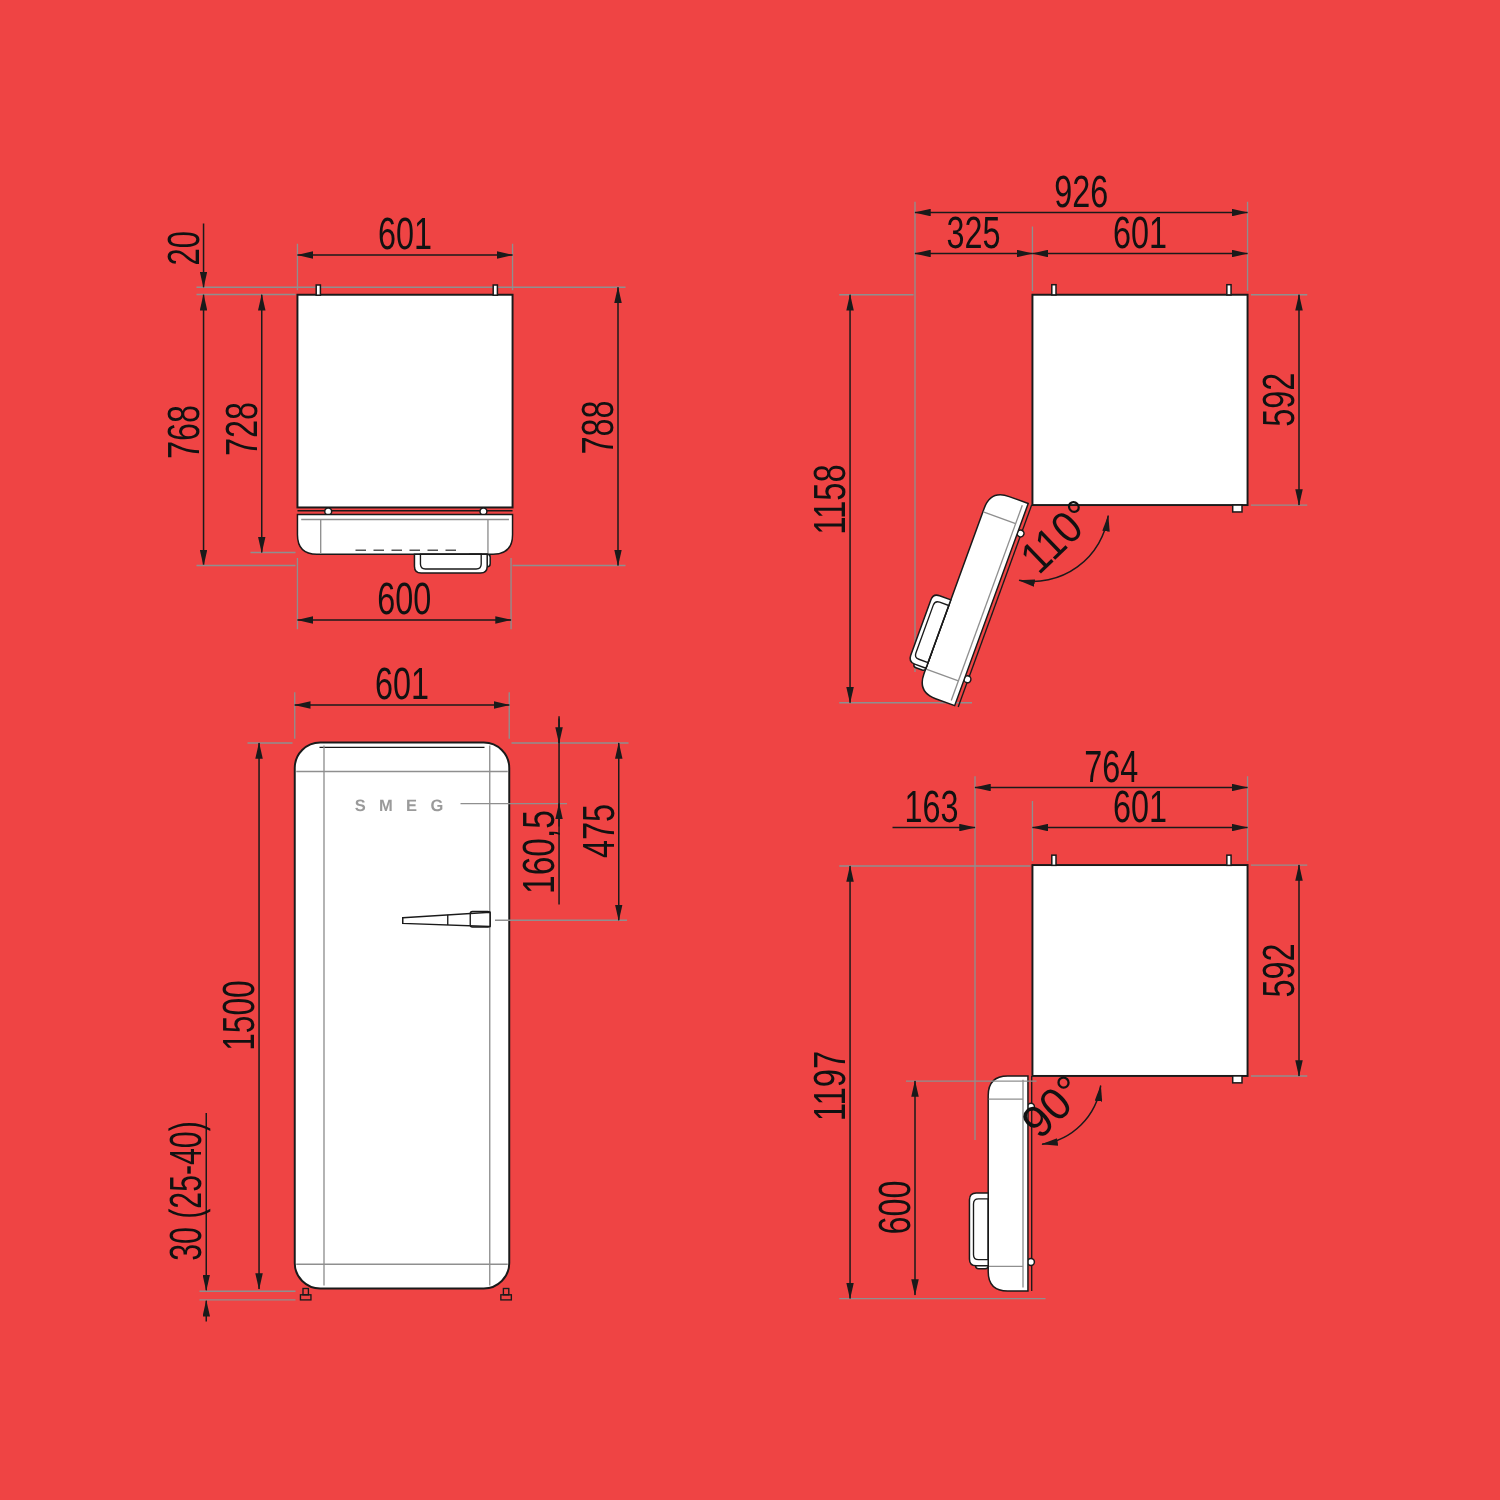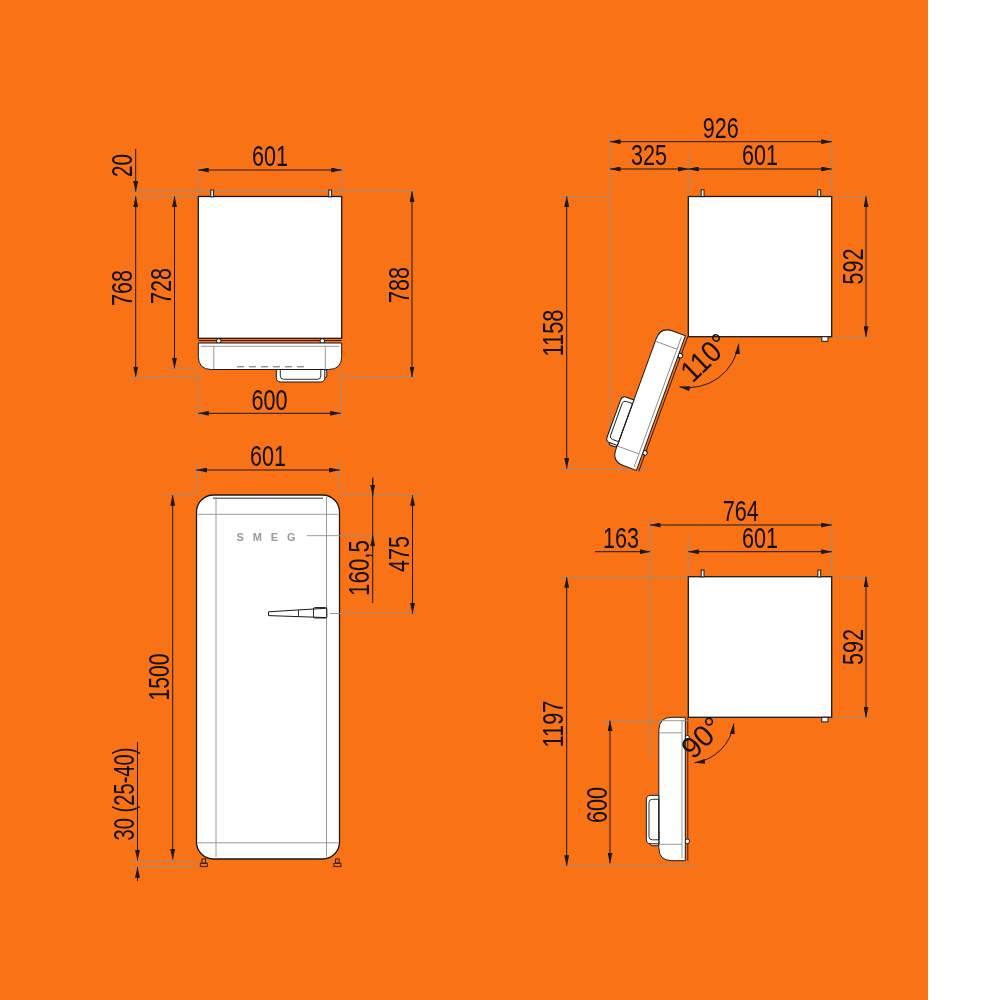--- a/index.html
+++ b/index.html
@@ -1,16 +1,16 @@
 <!DOCTYPE html>
 <html><head>
 <meta charset="utf-8">
 <style>
   html,body{margin:0;padding:0;background:#fff;}
-  .stage{position:relative;width:928px;height:1000px;background:#f97316;overflow:hidden;}
+  .stage{position:relative;width:1000px;height:1000px;background:#ef4444;overflow:hidden;}
   svg{display:block;}
   .outline{fill:#ffffff;stroke:#1a1a1a;stroke-width:1.3;}
   .white{fill:#ffffff;stroke:#1a1a1a;stroke-width:1;}
   .thin{fill:none;stroke:#1a1a1a;stroke-width:0.9;}
   .ext{fill:none;stroke:#8f8f8f;stroke-width:0.9;}
   .dash{fill:none;stroke:#555;stroke-width:0.9;stroke-dasharray:7 5;}
   .dimp{fill:none;stroke:#1a1a1a;stroke-width:1;}
   .dim2{fill:none;stroke:#1a1a1a;stroke-width:1;marker-start:url(#arw);marker-end:url(#arw);}
   .dime{fill:none;stroke:#1a1a1a;stroke-width:1;marker-end:url(#arw);}
   .dimtxt{font-family:"Liberation Sans",sans-serif;font-size:30px;fill:#111;}

